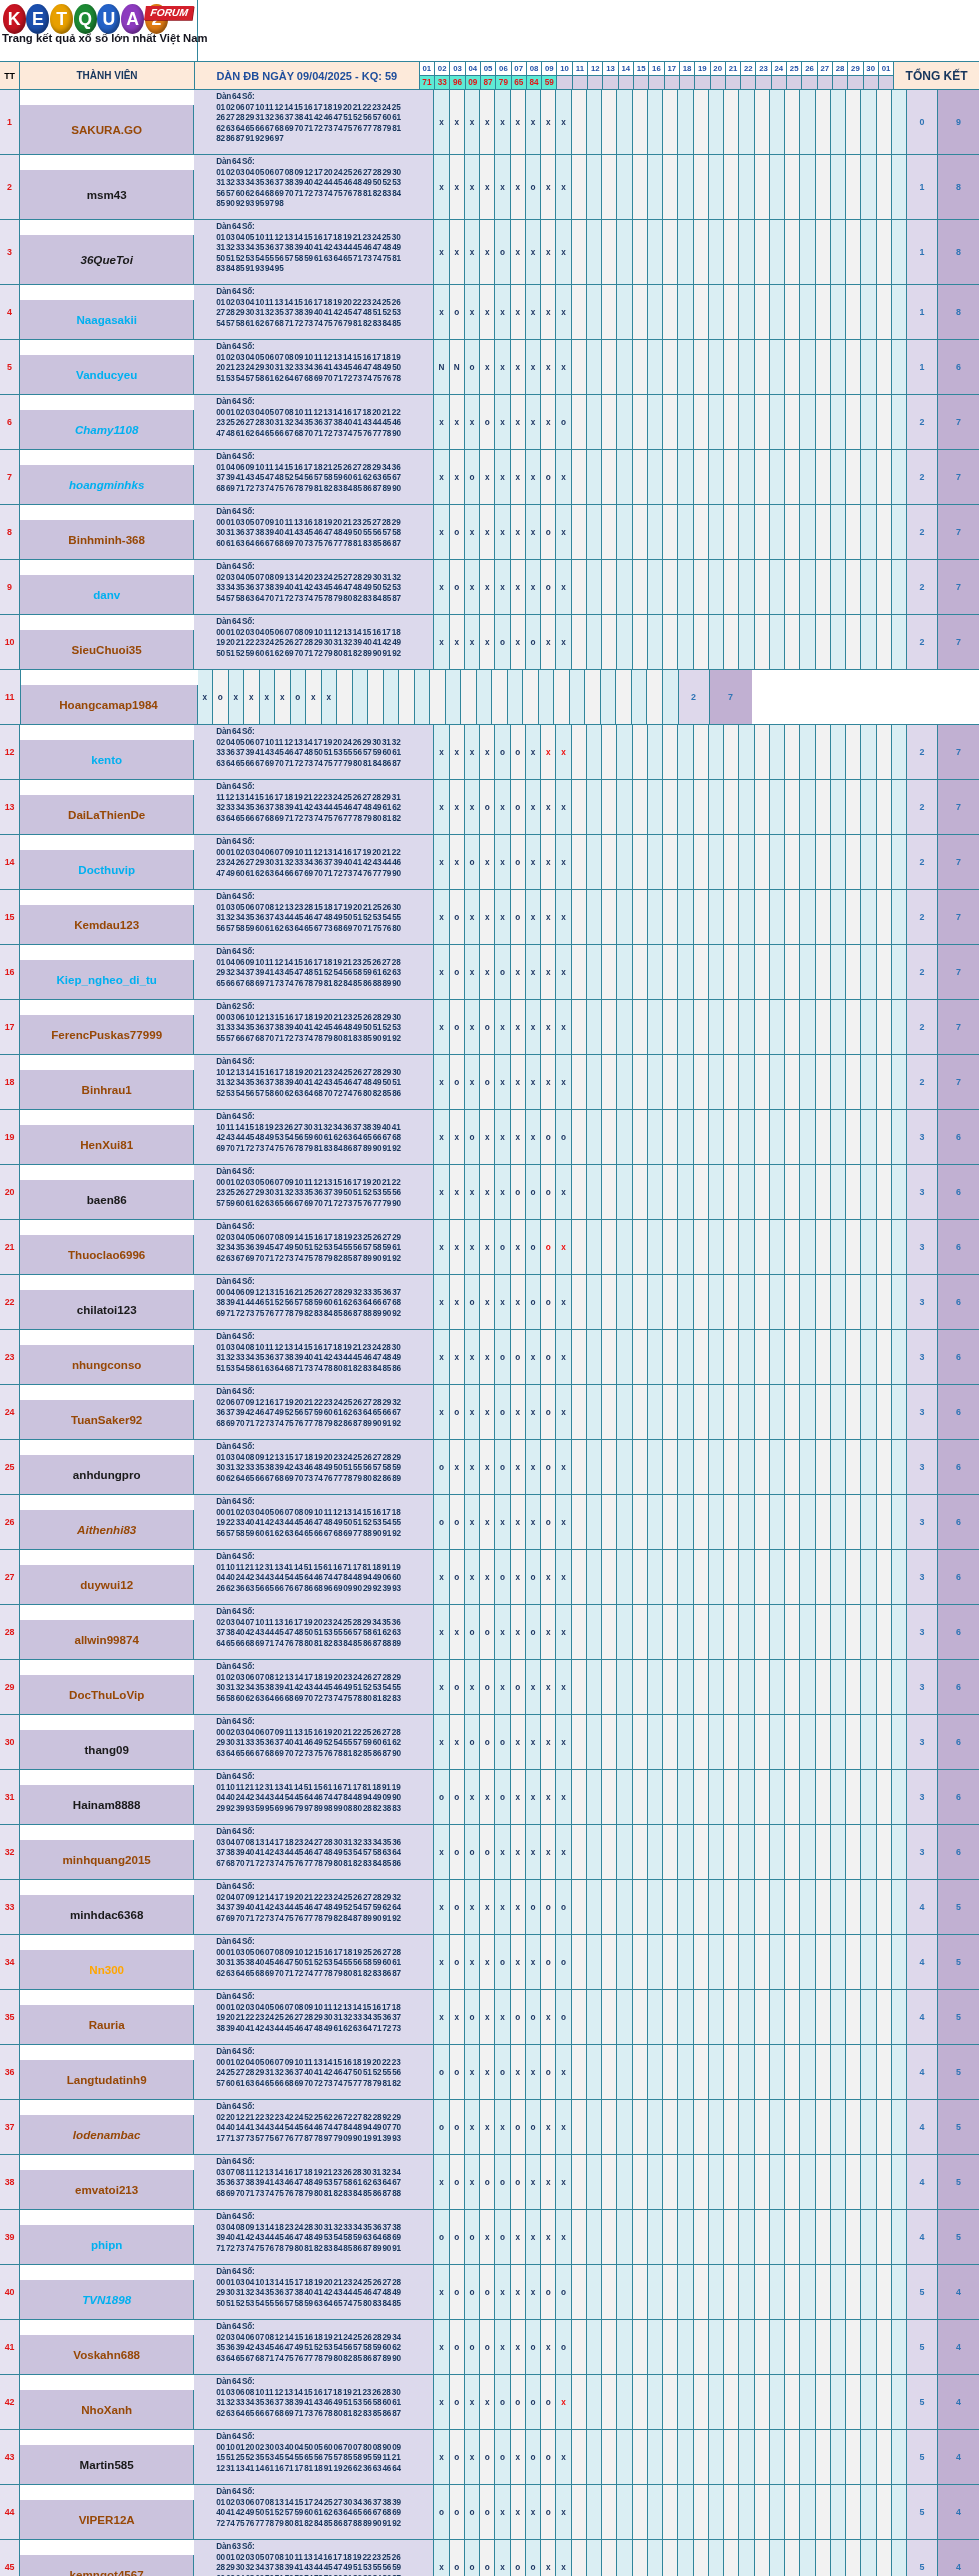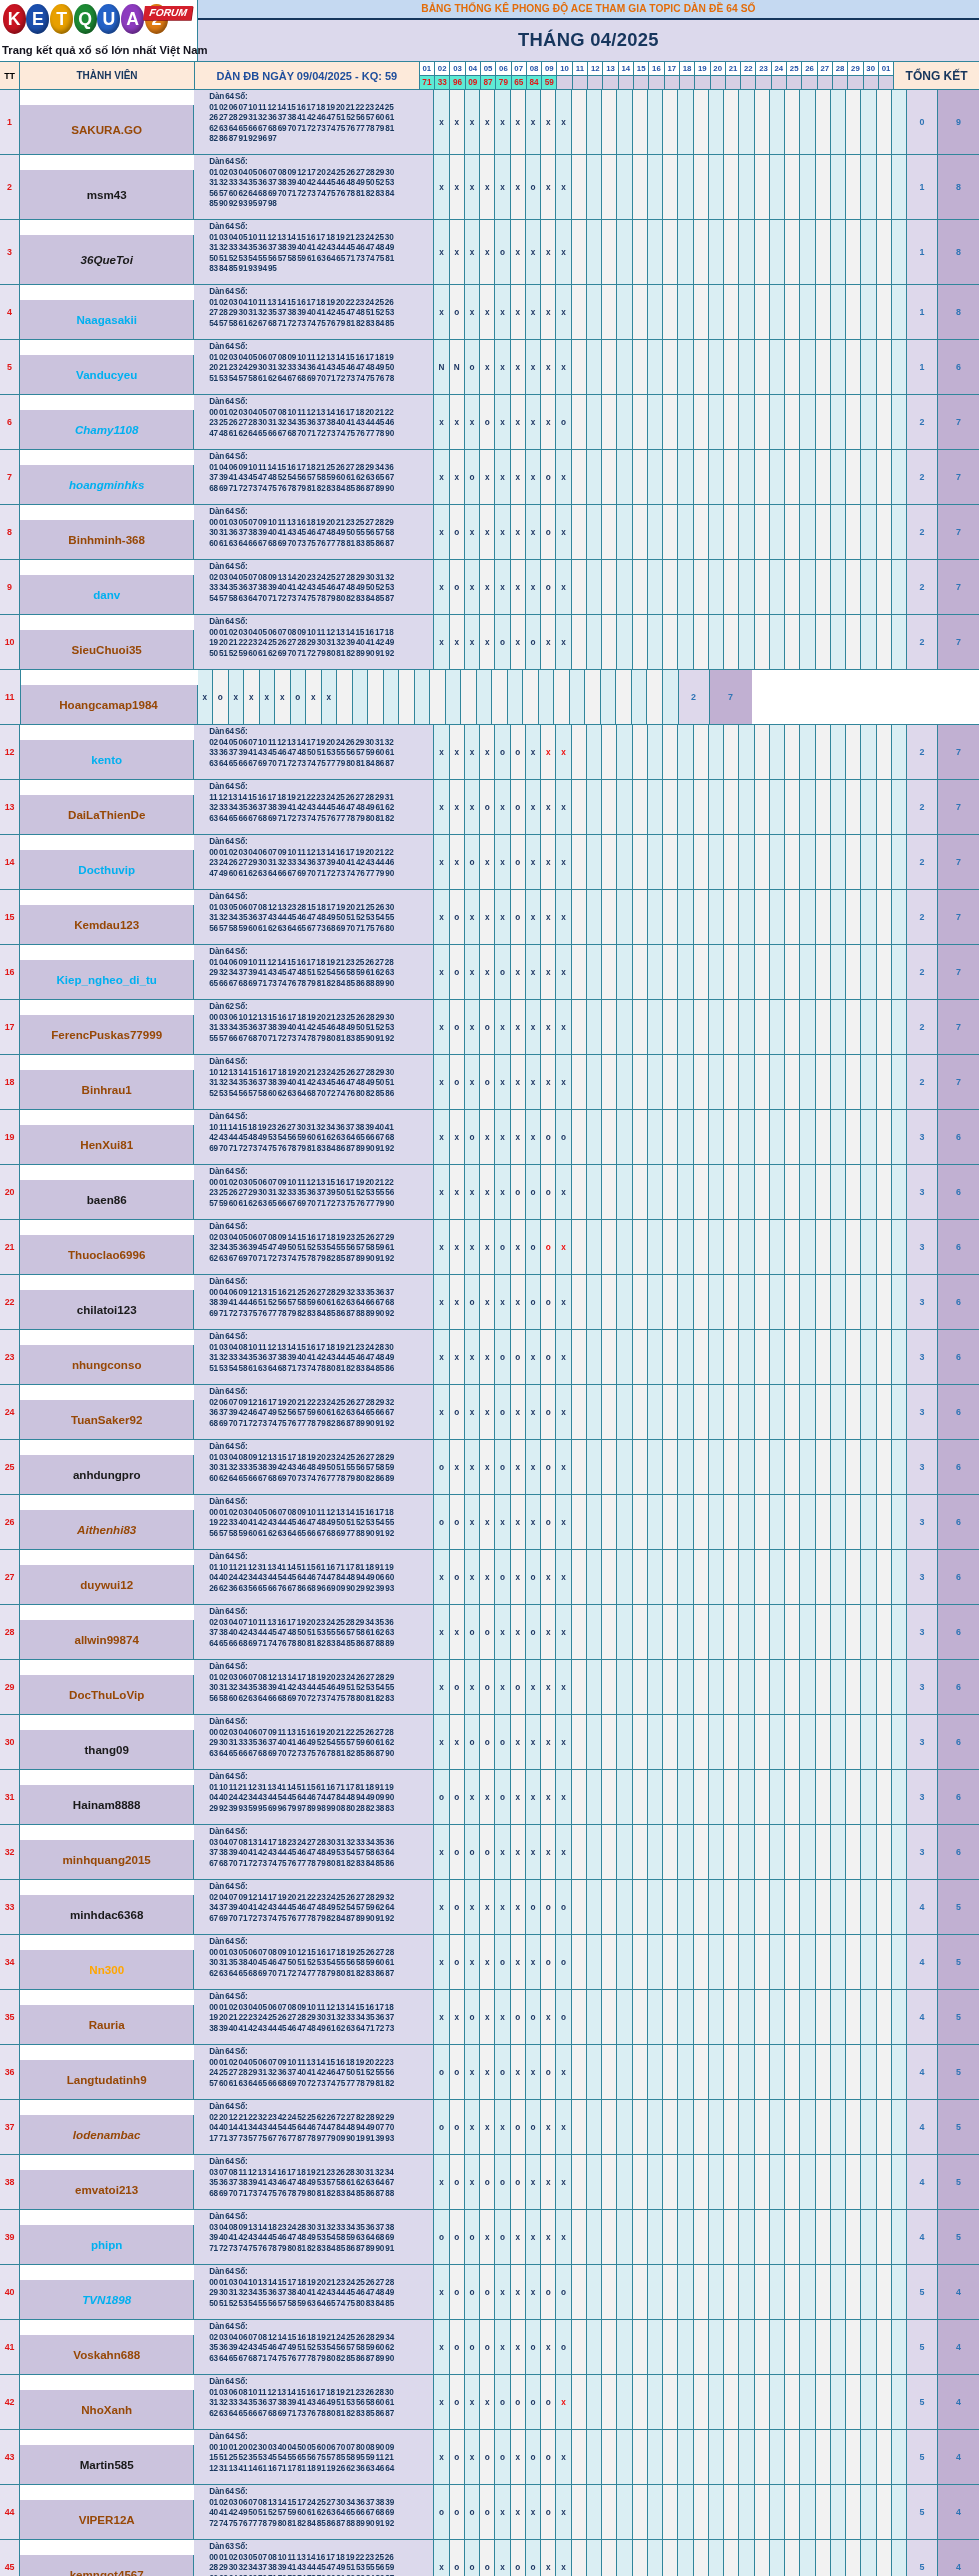--- a/index.html
+++ b/index.html
@@ -5,21 +5,21 @@
   html,body{margin:0;padding:0;background:#fff;font-family:"Liberation Sans",sans-serif;}
   .wrap{width:979px;height:2576px;overflow:hidden;background:#fff;position:relative;}
   
   .header-top{display:flex;height:61px;}
   .logo-box{width:198px;box-sizing:border-box;background:#fff;position:relative;border-right:1.4px solid #31859b;}
   .logo-letters{position:absolute;top:4.1px;left:2.7px;display:flex;gap:0.7px;}
   .logo-letter{width:23px;height:30px;border-radius:50%;display:flex;align-items:center;justify-content:center;
     color:#fff;font-weight:bold;font-size:17.7px;box-shadow:inset -2px -2.7px 4.1px rgba(0,0,0,.35);}
   .forum-badge{position:absolute;top:5.5px;right:4.1px;background:#d31f2b;color:#fff;font-style:italic;font-weight:bold;
     font-size:10.2px;padding:1.4px 5.5px;transform:skewX(-8deg);box-shadow:0.7px 0.7px 0 #8e1118;}
-  .tagline{position:absolute;bottom:5px;left:2px;font-size:11.3px;font-weight:bold;color:#14141e;white-space:nowrap;}
+  .tagline{position:absolute;bottom:17px;left:2px;font-size:11.3px;font-weight:bold;color:#14141e;white-space:nowrap;}
   .right-bands{width:782px;display:flex;flex-direction:column;}
   .band-blue{height:17.7px;background:#c5d9f1;border-bottom:2.7px solid #16365c;display:flex;align-items:center;justify-content:center;}
   .band-blue span{color:#e36c0a;font-weight:bold;font-size:10.2px;letter-spacing:0.1px;}
   .band-lav{flex:1;background:#dcd9ec;display:flex;align-items:center;justify-content:center;}
   .band-lav span{color:#17365d;font-weight:bold;font-size:18.4px;letter-spacing:0.3px;}
   
   .header-row{display:flex;height:29px;box-sizing:border-box;border-top:1.4px solid #31859b;}
   .hcell{box-sizing:border-box;background:#fdeada;border-right:1.4px solid #31859b;border-bottom:1.4px solid #31859b;
     display:flex;align-items:center;justify-content:center;font-weight:bold;}
   .h-tt{width:20.5px;color:#000;font-size:8.9px;}
@@ -39,21 +39,21 @@
   .row{display:flex;box-sizing:border-box;border-bottom:1.4px solid #31859b;}
   .row.h3{height:55px;}
   .row.h4{height:65px;}
   .c-tt{width:20.5px;box-sizing:border-box;background:#e6e3f1;border-right:1.4px solid #31859b;color:#e01818;
     font-weight:bold;font-size:8.9px;display:flex;align-items:center;justify-content:center;}
   .c-member{width:177px;box-sizing:border-box;background:#cbc3dd;border-right:1.4px solid #31859b;
     display:flex;align-items:center;justify-content:center;font-weight:bold;font-size:11.6px;text-align:center;margin-top:15px;}
   .c-member.brown{color:#974806;} .c-member.black{color:#1a1a1a;} .c-member.cyan{color:#00b0f0;} .c-member.orange{color:#ffa600;}
   .c-member.italic{font-style:italic;}
   .c-dan{width:244px;box-sizing:border-box;background:#dcd9ec;border-right:1.4px solid #31859b;color:#17375e;
-    font-weight:bold;font-size:8.2px;line-height:10.6px;padding:2px 0 0 15px;letter-spacing:-0.2px;word-spacing:-1px;
+    font-weight:bold;font-size:8.2px;line-height:10.6px;padding:2px 0 0 22px;letter-spacing:-0.2px;word-spacing:-1px;
     overflow:hidden;white-space:nowrap;}
   .c-days{width:481px;display:grid;grid-template-columns:repeat(31,1fr);box-sizing:border-box;}
   .dc{box-sizing:border-box;border-right:0.7px solid #31859b;display:flex;align-items:center;justify-content:center;
     font-weight:bold;font-size:8.2px;color:#1f3864;}
   .dc.alt{background:#daeef3;} .dc.plain{background:#f2f2f2;}
   .dc .red{color:#ef1010;}
   .c-t1{width:31px;box-sizing:border-box;background:#ded8eb;border-right:0.7px solid #31859b;color:#2e74b5;
     font-weight:bold;font-size:8.9px;display:flex;align-items:center;justify-content:center;}
   .c-t2{width:42px;box-sizing:border-box;background:#c1b0d2;color:#2e74b5;font-weight:bold;font-size:8.9px;
     display:flex;align-items:center;justify-content:center;}
@@ -69,28 +69,20 @@
           <div class="logo-letter" style="background: rgb(200, 20, 34);">K</div>
           <div class="logo-letter" style="background: rgb(27, 79, 174);">E</div>
           <div class="logo-letter" style="background: rgb(232, 160, 0);">T</div>
           <div class="logo-letter" style="background: rgb(29, 138, 52);">Q</div>
           <div class="logo-letter" style="background: rgb(36, 98, 200);">U</div>
           <div class="logo-letter" style="background: rgb(141, 59, 191);">A</div>
           <div class="logo-letter" style="background: rgb(224, 123, 18);">2</div>
         </div>
       <div class="forum-badge">FORUM</div>
       <div class="tagline">Trang kết quả xổ số lớn nhất Việt Nam</div>
-    </div>
-    <div class="right-bands">
-      <div class="band-blue">
-        <span>BẢNG THỐNG KÊ PHONG ĐỘ ACE THAM GIA TOPIC DÀN ĐỀ 64 SỐ</span>
-      </div>
-      <div class="band-lav">
-        <span>THÁNG 04/2025</span>
-      </div>
     </div>
   </div>
 
   <div class="header-row">
     <div class="hcell h-tt">TT</div>
     <div class="hcell h-member">THÀNH VIÊN</div>
     <div class="hcell h-dan">DÀN ĐB NGÀY 09/04/2025 - KQ: 59</div>
     <div class="h-days">
       <div class="day-nums">
           <div class="day-num">01</div>

